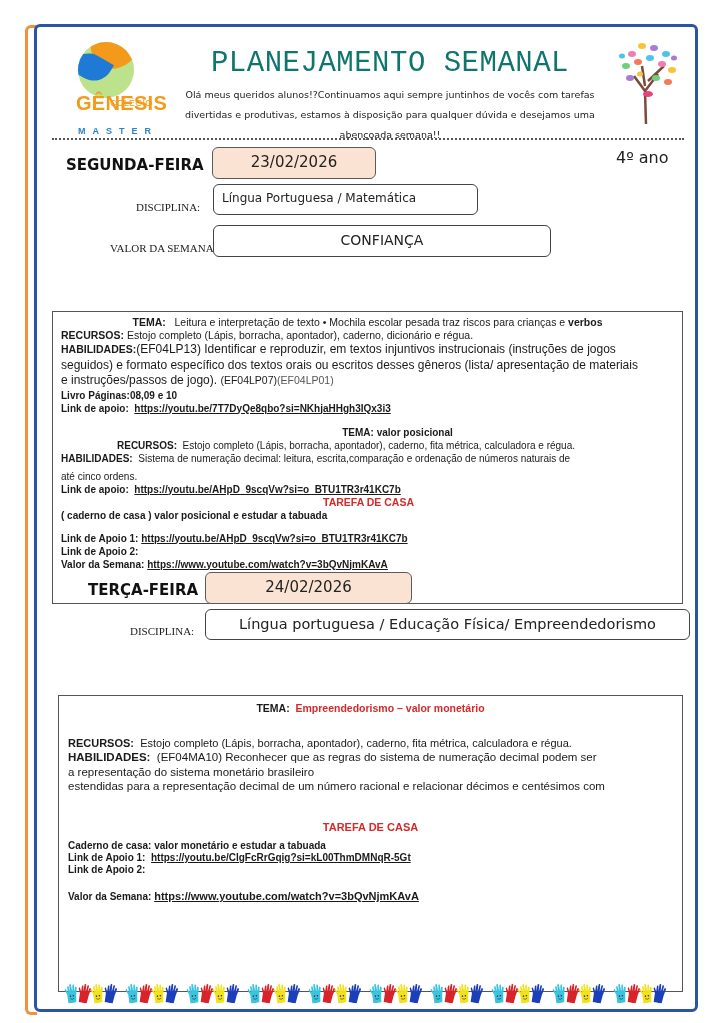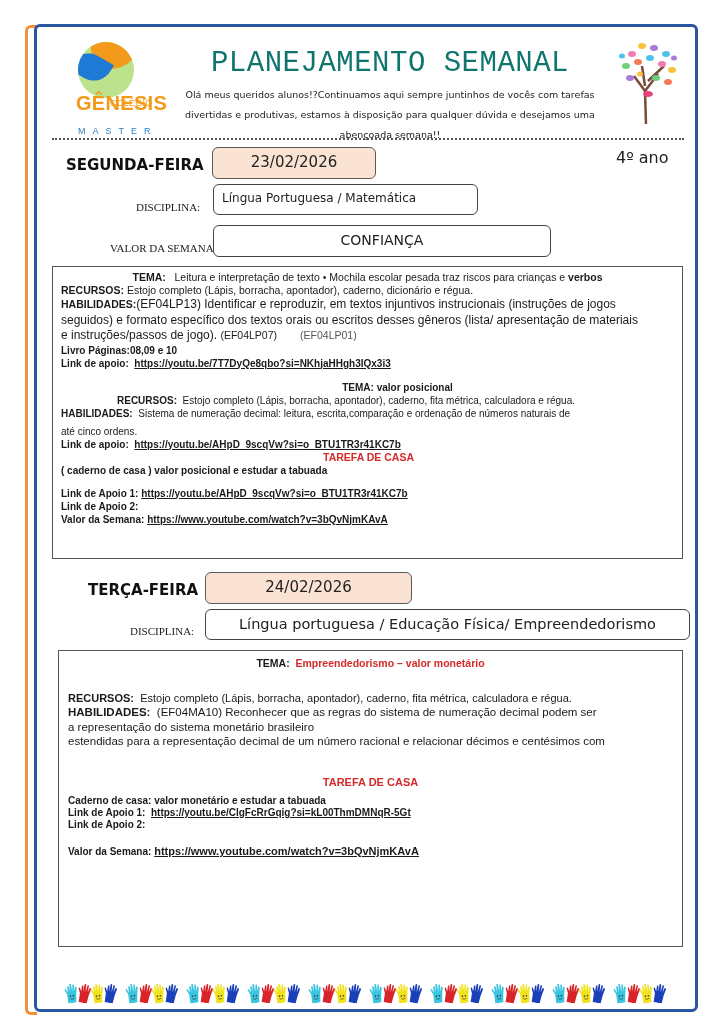--- a/index.html
+++ b/index.html
@@ -16,42 +16,42 @@
       border: 3px solid #2a55a0; border-radius: 6px;
     }
 
     
     .logo { position: absolute; left: 70px; top: 40px; width: 90px; height: 95px; }
     .logo-circle { position: absolute; left: 8px; top: 2px; width: 56px; height: 56px; border-radius: 50%; overflow: hidden; background: #bde28c; }
     .logo-circle .o { position: absolute; left: 14px; top: -4px; width: 50px; height: 30px; background: #f39a1b; border-radius: 0 0 40px 30px; transform: rotate(-10deg); }
     .logo-circle .b { position: absolute; left: -6px; top: 12px; width: 38px; height: 26px; background: #1f7ad6; border-radius: 30px 0 30px 10px; transform: rotate(30deg); }
     .logo-colegio { position: absolute; left: 40px; top: 58px; font-size: 9px; color: #f39a1b; letter-spacing: 0.2px; }
     .logo-genesis { position: absolute; left: 6px; top: 52px; font-size: 20px; font-weight: bold; color: #f39a1b; letter-spacing: 0.3px; }
-    .logo-master { position: absolute; left: 8px; top: 86px; font-size: 9px; color: #2b84c8; letter-spacing: 7px; }
+    .logo-master { position: absolute; left: 8px; top: 86px; font-size: 9px; color: #2b84c8; letter-spacing: 7px; font-weight: bold; }
 
     .page-title { position: absolute; left: 160px; top: 47px; width: 460px; text-align: center; font-family: Liberation Mono, monospace; font-size: 29px; font-weight: normal; color: #0f766e; letter-spacing: 0.5px; }
     .intro { position: absolute; left: 175px; top: 85px; width: 430px; text-align: center; font-family: "DejaVu Sans", sans-serif; font-size: 9.5px; line-height: 20px; color: #222; }
 
     .tree { position: absolute; left: 612px; top: 36px; width: 70px; height: 88px; }
 
     .dotted-rule { position: absolute; left: 52px; top: 138px; width: 632px; border-top: 2px dotted #555; }
 
     
     .day-label { position: absolute; font-family: "DejaVu Sans", sans-serif; font-weight: bold; font-size: 15px; color: #111; }
     .date-box { position: absolute; background: #fbe3d3; border: 1.5px solid #5a5a5a; border-radius: 6px; text-align: center; font-family: "DejaVu Sans", sans-serif; font-size: 15px; color: #222; }
     .small-label { position: absolute; font-family: Liberation Serif, serif; font-size: 11px; color: #222; text-align: right; }
     .field-box { position: absolute; background: #fff; border: 1.5px solid #444; border-radius: 6px; font-family: "DejaVu Sans", sans-serif; color: #222; }
     .grade { position: absolute; left: 616px; top: 148px; font-family: "DejaVu Sans", sans-serif; font-size: 16px; color: #222; }
 
-    .content-box { position: absolute; border: 1.5px solid #555; background: #fff; font-family: "Liberation Sans", sans-serif; color: #1a1a1a; }
+    .content-box { position: absolute; border: 1.5px solid #555; background: #fff; font-family: "Liberation Sans", sans-serif; color: #1a1a1a; margin-top: 45px; }
     .content-box p { white-space: nowrap; }
     b { font-weight: bold; }
     a, .link { color: #1a1a1a; text-decoration: underline; font-weight: bold; }
     .red { color: #d42a2a; font-weight: bold; }
-    .gray { color: #555; padding-left: 23px; }
+    .gray { color: #555; }
 
     .hands { position: absolute; left: 64px; top: 983px; width: 600px; height: 22px; display: flex; gap: 0; }
     .hand { width: 15px; height: 20px; position: relative; }
     .hand svg { width: 15px; height: 20px; display: block; }
   </style>
 </head>
 <body>
 
 <div class="orange-frame"></div>
 <div class="blue-frame"></div>

